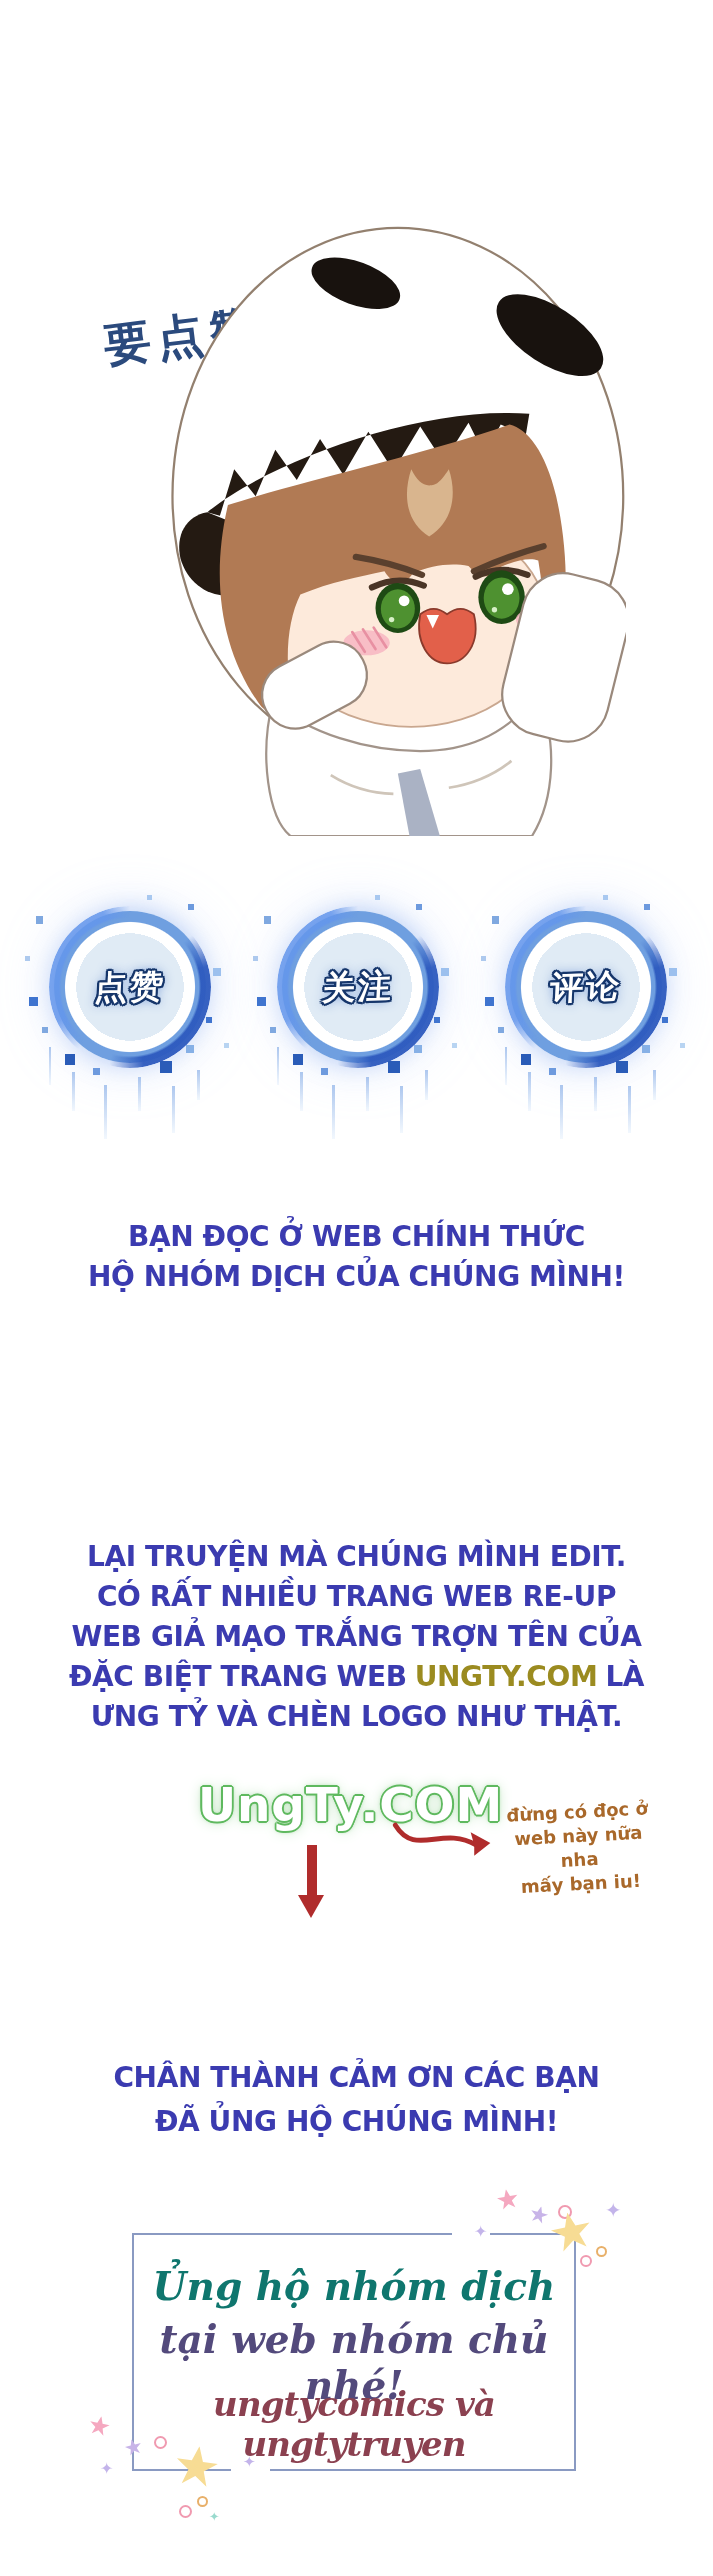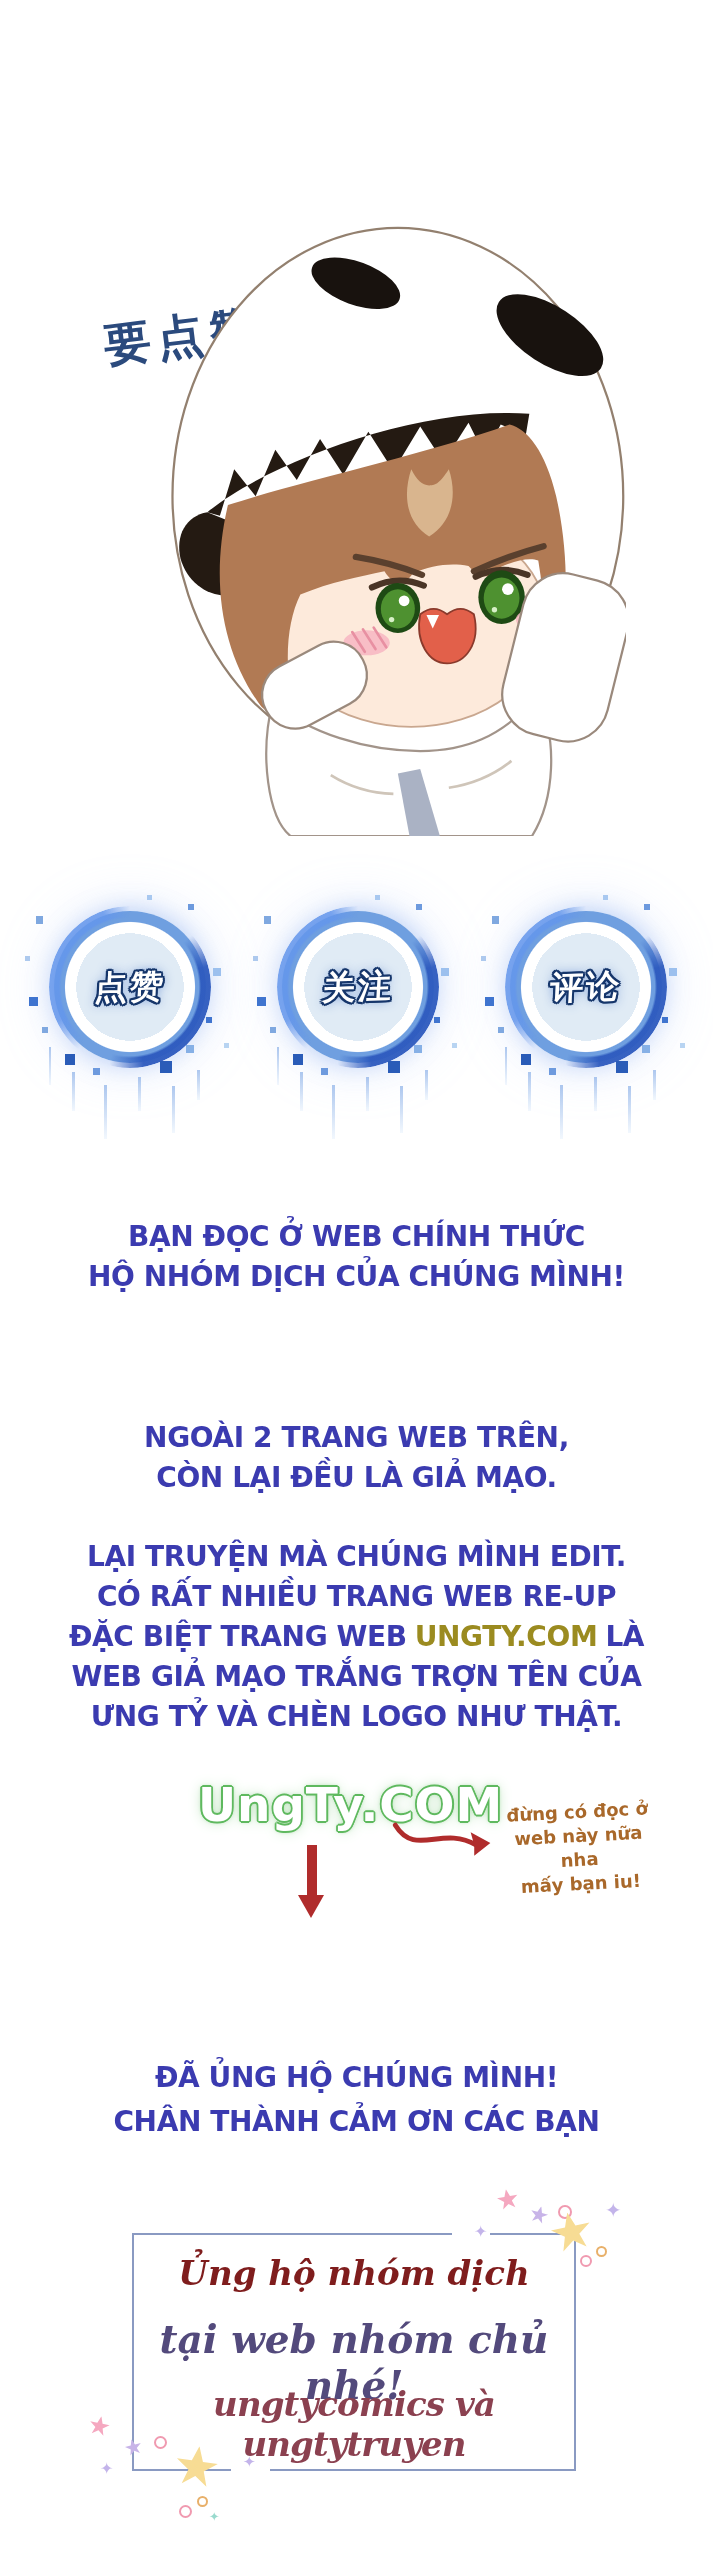--- a/index.html
+++ b/index.html
@@ -55,21 +55,21 @@
     font-size:32px;font-weight:bold;letter-spacing:2.7px;color:#a32222;}
 
   
   #thanks{top:2056px;font-size:28px;line-height:44px;}
 
   
   .fbox{position:absolute;left:132px;top:2233px;width:440px;height:234px;
         border:2.7px solid #8a9ac2;background:#ffffff;}
   .fbox p{position:absolute;left:0;width:100%;margin:0;text-align:center;
         font-family:"DejaVu Serif",serif;font-style:italic;font-weight:bold;}
-  .fb1{top:18px;font-size:34px;color:#7f1d1d;}
+  .fb1{top:28px;font-size:39px;color:#0f766e;}
   .fb2{top:81px;font-size:39px;color:#534a7c;}
   .fb3{top:149px;font-size:34px;color:#8b4150;letter-spacing:-0.9px;}
 
   
   .star{position:absolute;clip-path:polygon(50% 0%,63% 35%,98% 35%,68% 57%,79% 91%,50% 70%,21% 91%,32% 57%,2% 35%,37% 35%);}
   .ring{position:absolute;border-radius:50%;background:#fff;}
   .sparkle{position:absolute;line-height:1;}
   .border-gap{position:absolute;background:#ffffff;}
 </style>
 </head>
@@ -223,32 +223,28 @@
       <span class="rain" style="left: 118px; top: 175px; height: 47px;"></span>
       <span class="rain" style="left: -5.4px; top: 136px; height: 38px;"></span>
       <span class="rain" style="left: 143px; top: 159px; height: 30px;"></span>
     </div>
 
   <div class="vn" id="para1">
     <div>BẠN ĐỌC Ở WEB CHÍNH THỨC</div>
     <div>HỘ NHÓM DỊCH CỦA CHÚNG MÌNH!</div>
   </div>
 
-  <div class="vn" id="para2">
-    <div>NGOÀI 2 TRANG WEB TRÊN,</div>
-    <div>CÒN LẠI ĐỀU LÀ GIẢ MẠO.</div>
-  </div>
 
   <div class="vn" id="para3">
     <div>LẠI TRUYỆN MÀ CHÚNG MÌNH EDIT.</div>
     <div>CÓ RẤT NHIỀU TRANG WEB RE-UP</div>
+    <div>WEB GIẢ MẠO TRẮNG TRỢN TÊN CỦA</div>
     <div>
       <span>ĐẶC BIỆT TRANG WEB</span><span class="olive sp">UNGTY.COM</span><span>LÀ</span>
     </div>
-    <div>WEB GIẢ MẠO TRẮNG TRỢN TÊN CỦA</div>
     <div>ƯNG TỶ VÀ CHÈN LOGO NHƯ THẬT.</div>
   </div>
 
   <div class="logo-text">UngTy.COM</div>
 
   <div class="down-arrow-shaft"></div>
   <div class="down-arrow-head"></div>
 
   <svg class="curve-arrow" width="112" height="52" viewBox="0 0 125 58">
     <path d="M6,8 C28,44 58,8 96,30" stroke="#b02c2c" stroke-width="5.5" fill="none" stroke-linecap="round"></path>
@@ -256,22 +252,22 @@
   </svg>
 
   <div class="side-note">
     <div>đừng có đọc ở</div>
     <div>web này nữa nha</div>
     <div>mấy bạn iu!</div>
   </div>
 
 
   <div class="vn" id="thanks">
+    <div>CHÂN THÀNH CẢM ƠN CÁC BẠN</div>
     <div>ĐÃ ỦNG HỘ CHÚNG MÌNH!</div>
-    <div>CHÂN THÀNH CẢM ƠN CÁC BẠN</div>
   </div>
 
   <div class="fbox">
     <p class="fb1">Ủng hộ nhóm dịch</p>
     <p class="fb2">tại web nhóm chủ nhé!</p>
     <p class="fb3">ungtycomics và ungtytruyen</p>
   </div>
 
   <div class="border-gap" style="left:452px;top:2230px;width:38px;height:9.8px;"></div>
   <div class="border-gap" style="left:231px;top:2463px;width:39px;height:9.8px;"></div>

